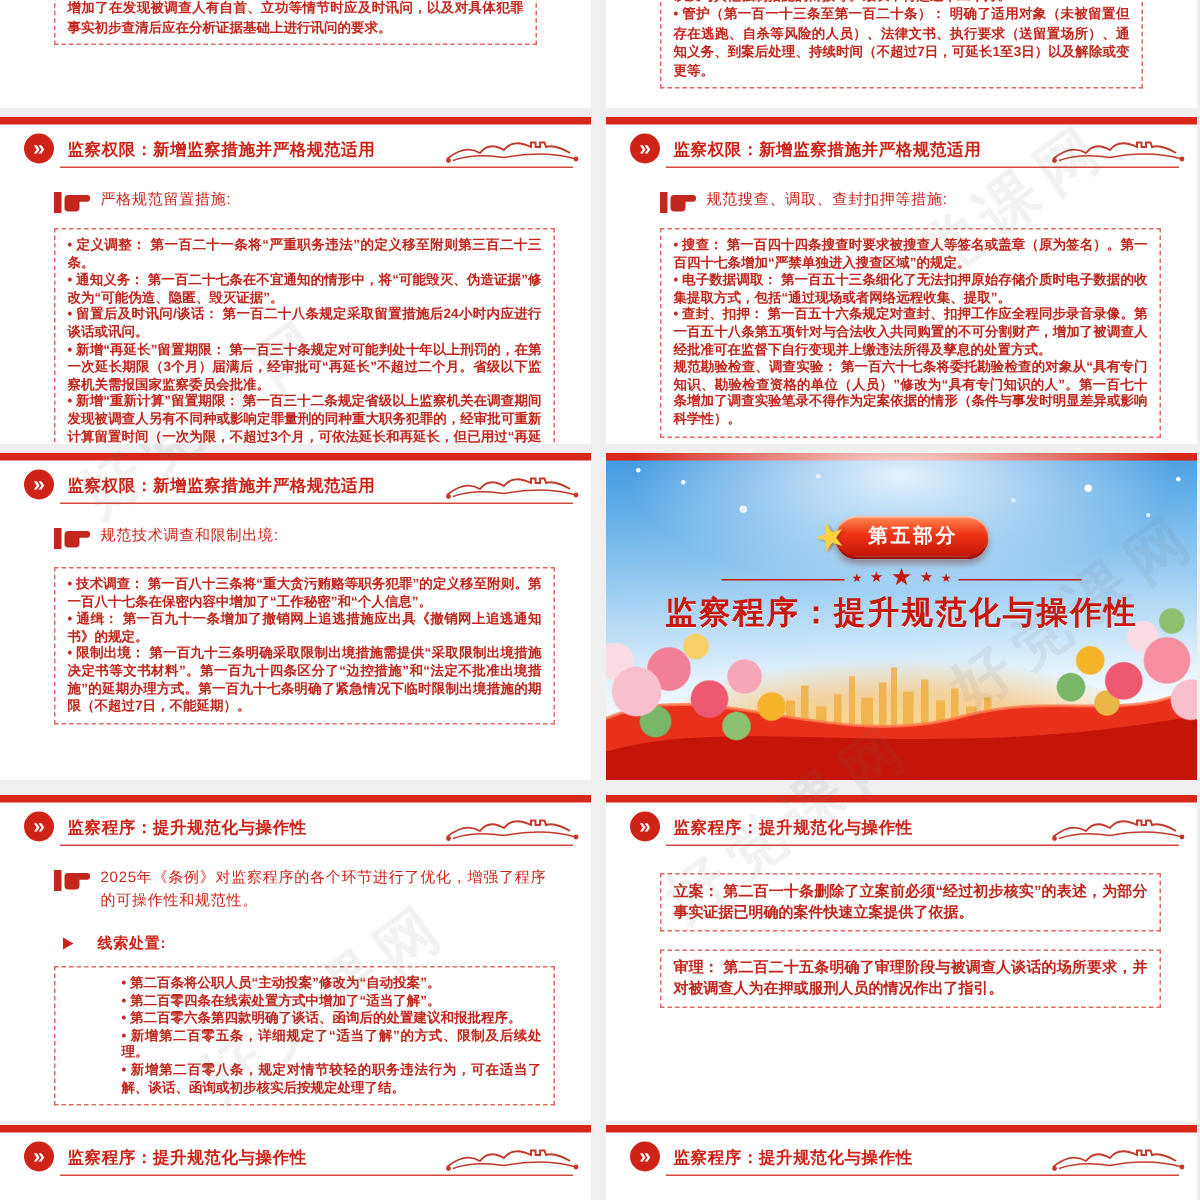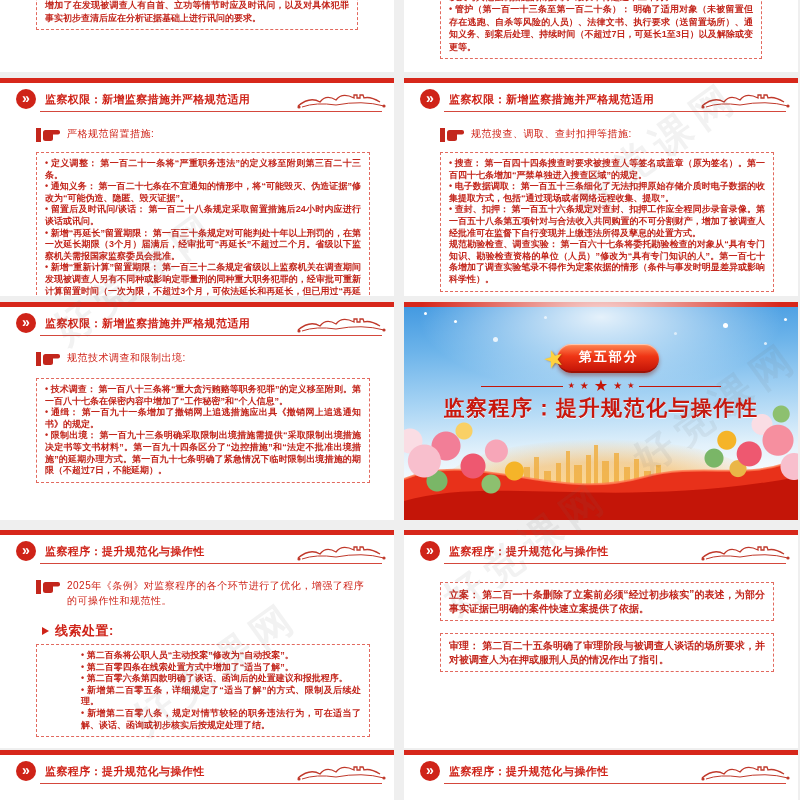--- a/index.html
+++ b/index.html
@@ -30,22 +30,22 @@
   .pos-e1{top:52px;}
   .pos-e2{top:103px;}
   .dbox.ebox p{font-size:10px;line-height:13.5px;}
 
   .fragbox{position:absolute;left:36px;right:36px;display:flex;flex-direction:column;justify-content:flex-end;
            overflow:hidden;border:1px dashed #e2695e;padding:5px 8px;background:#fff;}
   .fragbox p{margin:0;font-size:9px;line-height:12.4px;font-weight:bold;color:#c3261c;text-align:justify;}
   .pos-fl{bottom:42px;height:120px;}
   .pos-fr{bottom:13px;height:190px;}
 
-  .seclabel{position:absolute;top:92px;left:42px;display:flex;align-items:center;gap:6px;
-            font-size:13px;font-weight:bold;color:#cf2318;letter-spacing:.5px;}
+  .seclabel{position:absolute;top:92px;left:42px;display:flex;align-items:center;gap:16px;
+            font-size:10px;font-weight:bold;color:#cf2318;letter-spacing:.5px;}
   .tri{width:0;height:0;border-left:7px solid #cf2318;border-top:4.5px solid transparent;border-bottom:4.5px solid transparent;}
 
   
   .cover{background:linear-gradient(178deg,#3f97e0 0%,#6db4ea 22%,#a8d4f4 45%,#e2f1fb 66%,#ffffff 84%);}
   .cover .glowtop{position:absolute;top:0;left:0;right:0;height:150px;
       background:radial-gradient(ellipse 260px 110px at 50% 10%,rgba(255,255,255,.85),rgba(255,255,255,0) 70%);}
   .spark{position:absolute;top:10px;left:20px;width:3px;height:3px;border-radius:50%;background:#fff;
       box-shadow:30px 8px 0 #fff,70px 26px 0 1px #ffffffcc,120px 4px 0 #ffffffaa,300px 12px 0 1px #fff,
                  340px 30px 0 #ffffffbb,360px 6px 0 #fff,250px 20px 0 #ffffff99,160px 34px 0 #ffffffbb;}
   .badge-row{position:absolute;top:42px;left:0;right:0;display:flex;justify-content:center;align-items:center;z-index:6;}

